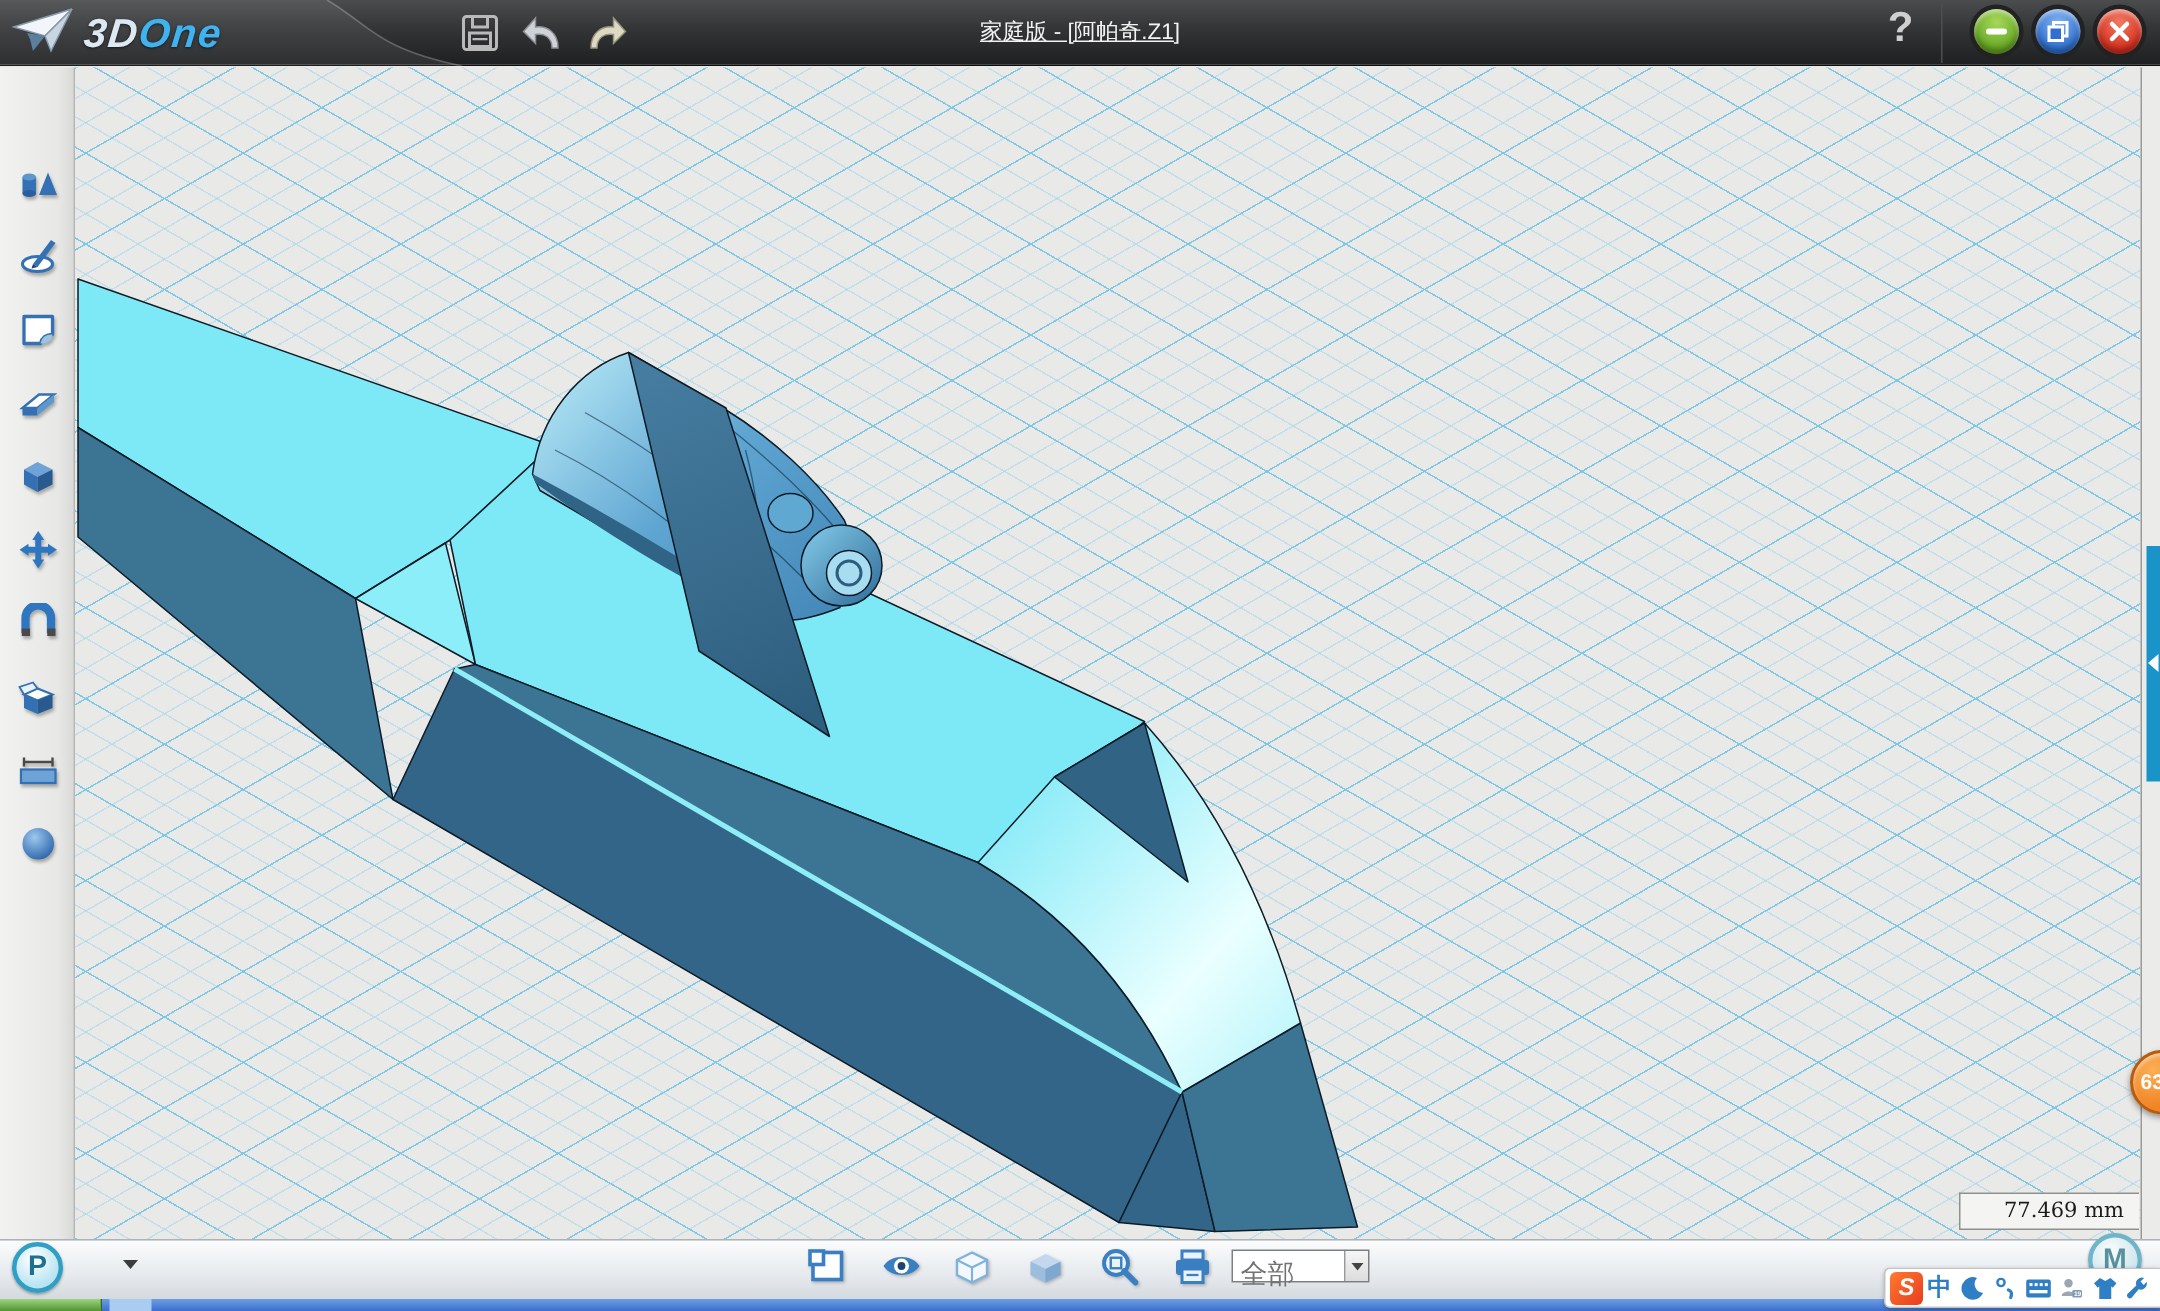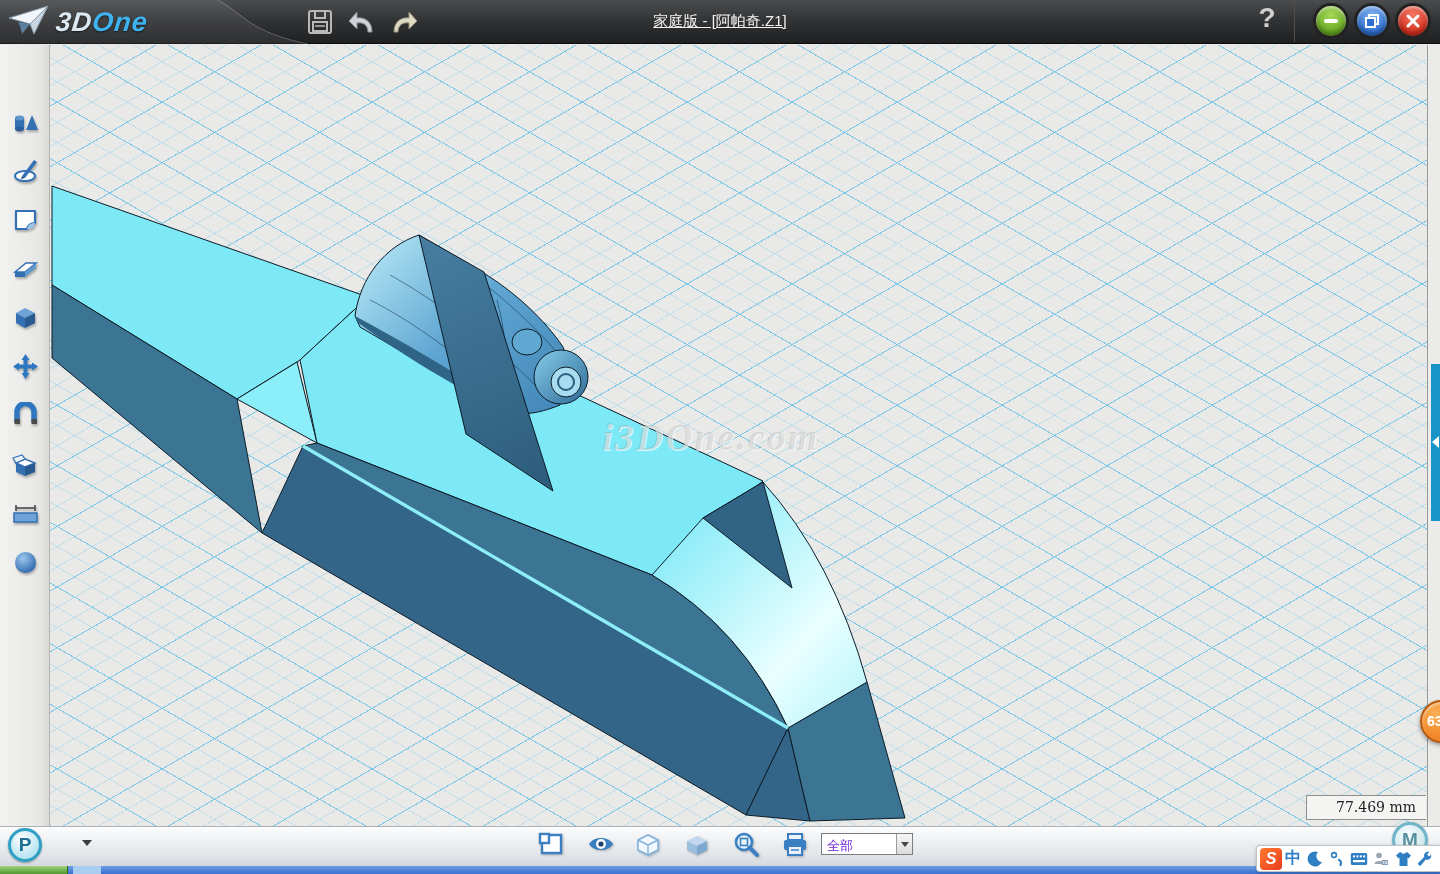--- a/index.html
+++ b/index.html
@@ -73,21 +73,21 @@
     box-shadow:0 1px 2px rgba(0,0,0,.35);cursor:pointer;}
   .mbadge{position:absolute;left:1392px;top:822px;width:36px;height:36px;border-radius:50%;
     border:3px solid #6fb4c8;background:radial-gradient(circle at 40% 30%,#f8fcfd,#cfe6ec 70%);
     color:#58919e;font-weight:bold;font-size:19px;text-align:center;line-height:30px;
     box-shadow:0 1px 2px rgba(0,0,0,.3);cursor:pointer;z-index:1;}
   .p-arrow{position:absolute;left:82px;top:840px;width:0;height:0;cursor:pointer;
     border-left:5px solid transparent;border-right:5px solid transparent;border-top:6px solid #3c3c3c;}
   .bb-icon{position:absolute;top:832px;width:26px;height:24px;cursor:pointer;
     filter:drop-shadow(1px 1.5px 1px rgba(0,0,0,.25));}
   .combo{position:absolute;left:821px;top:833px;width:92px;height:22px;background:#ffffff;
-    border:1px solid #7a7e82;font-size:13px;color:#6d28d9;cursor:pointer;}
+    border:1px solid #7a7e82;font-size:18px;color:#737373;cursor:pointer;}
   .combo .val{position:absolute;left:5px;top:3px;}
   .combo .btn{position:absolute;right:0;top:0;width:16px;height:20px;
     background:linear-gradient(#f6f6f6,#dcdcdc);border-left:1px solid #9a9a9a;
     display:flex;align-items:center;justify-content:center;}
   .combo .btn:after{content:"";border-left:4px solid transparent;border-right:4px solid transparent;
     border-top:5px solid #444;}
 
   
   .sliver-green{position:absolute;left:0;top:866px;width:68px;height:8px;
     background:linear-gradient(#9ed47e,#4f9630);border-right:1px solid #2f6a1a;}
@@ -305,21 +305,20 @@
 
         <ellipse cx="527" cy="342" rx="15" ry="13" fill="#5fa8d2"></ellipse>
         <circle cx="561" cy="377" r="27" fill="url(#hubg)"></circle>
         <circle cx="566" cy="382" r="15" fill="#a8dcf0"></circle>
         <circle cx="566" cy="382" r="8" fill="none" stroke="#2c5d7e" stroke-width="2"></circle>
 
         <polygon fill="url(#fing)" points="419,235 484,272 553,491 466,434"></polygon>
       </g>
     </svg>
 
-    <div class="watermark">i3DOne.com</div>
     <div class="measure">77.469 mm</div>
   </div>
 
   <div class="rstrip"></div>
   <div class="flytab">
       <div class="arr"></div>
     </div>
   <div class="orange-badge">63</div>
 
   <div class="bottombar"></div>

